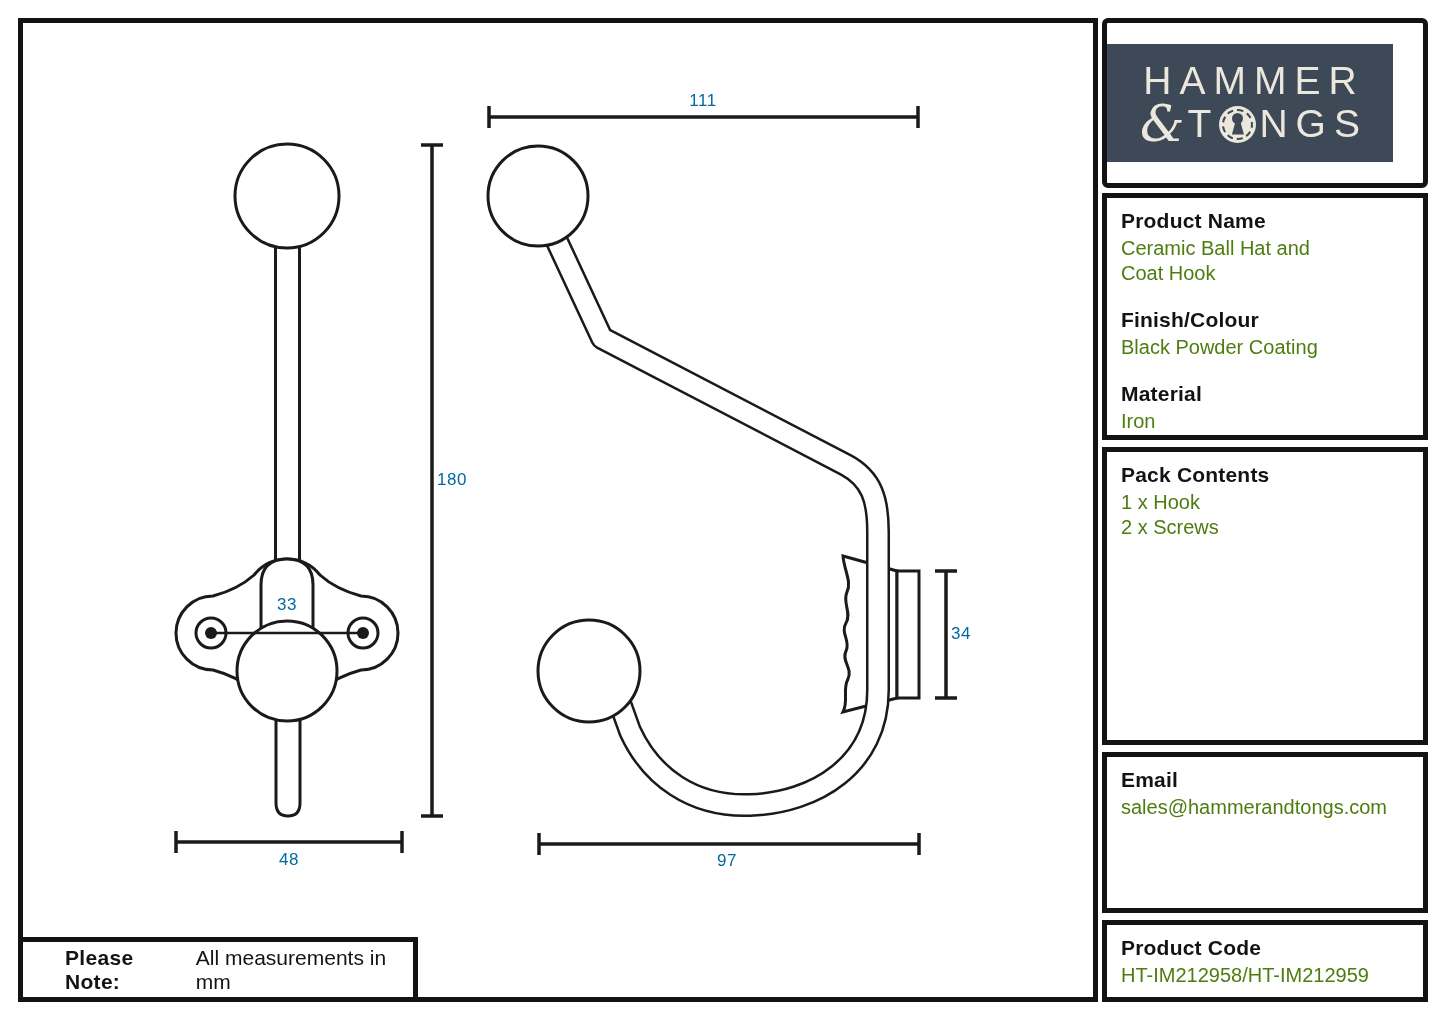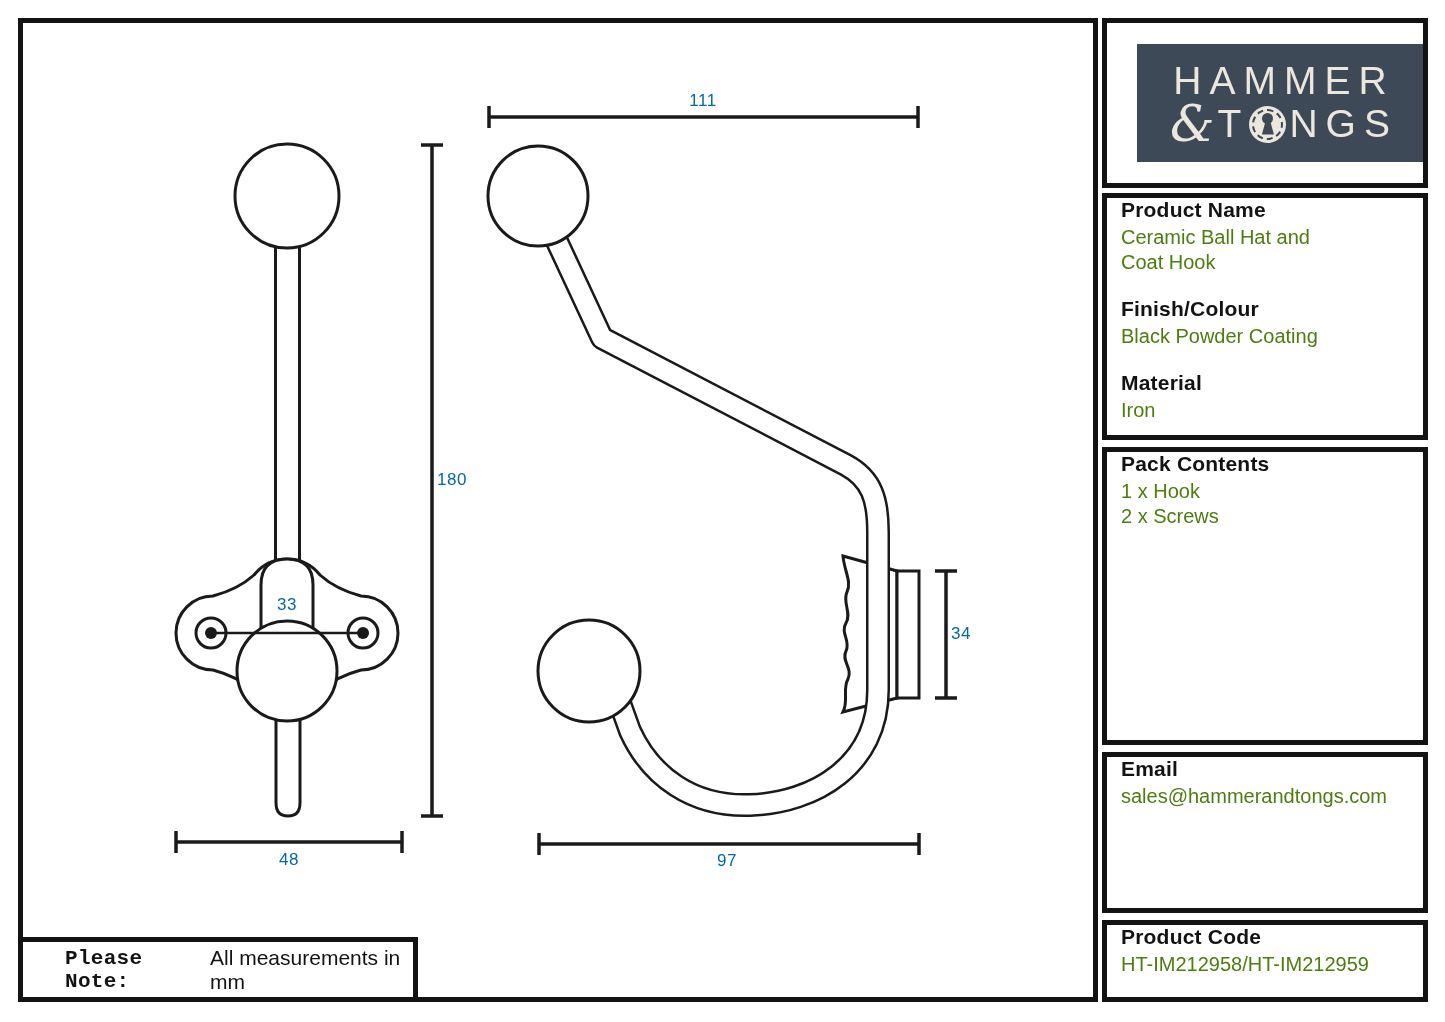--- a/index.html
+++ b/index.html
@@ -4,41 +4,41 @@
 <style>
   * { margin:0; padding:0; box-sizing:border-box; }
   html,body { width:1445px; height:1022px; background:#fff; }
   body { position:relative; font-family:"Liberation Sans", sans-serif; color:#131313; overflow:hidden; }
 
   .box { position:absolute; background:#fff; border:5px solid #131313; }
 
   #main-box  { left:18px;  top:18px;  width:1080px; height:984px; }
   #note-box  { left:18px;  top:937px; width:400px;  height:65px;
                display:flex; align-items:center; padding-left:42px; font-size:21px; }
-  #note-box b { margin-right:9px; letter-spacing:.3px;font-family:Liberation Mono, monospace; }
+  #note-box b { margin-right:9px; letter-spacing:.3px; }
 
   #logo-box  { left:1102px; top:18px;  width:326px; height:170px;
-               display:flex; align-items:center; justify-content:flex-end; }
+               display:flex; align-items:center; justify-content:flex-start;border-radius:6px; }
   .logo-plate { width:286px; height:118px; background:#3d4956; color:#ece7dc;
                 display:flex; flex-direction:column; align-items:center; justify-content:center; }
   .logo-line1 { font-size:39px; letter-spacing:8px; margin-right:-8px; line-height:42px; }
   .logo-line2 { display:flex; align-items:center; line-height:44px; }
   .logo-amp   { font-family:"DejaVu Serif", serif; font-style:italic; font-size:50px;
                 line-height:40px; margin-right:3px; }
   .logo-l2    { font-size:39px; letter-spacing:8px; }
   .logo-l2.last { margin-right:-8px; }
   .keyhole { position:relative; width:37px; height:37px; background:#ece7dc; border-radius:50%;
              display:inline-block; margin:0 3px 0 0; }
   .keyhole-ring { position:absolute; inset:3px; border:2px dashed #3d4956; border-radius:50%; }
   .keyhole-hole { position:absolute; left:50%; top:7px; width:11px; height:11px; margin-left:-5.5px;
                   background:#3d4956; border-radius:50%; }
   .keyhole-stem { position:absolute; left:50%; top:15px; width:12px; height:14px; margin-left:-6px;
                   background:#3d4956; clip-path:polygon(32% 0, 68% 0, 100% 100%, 0% 100%); }
 
-  .panel { left:1102px; width:326px; padding:0 14px; }
+  .panel { left:1102px; width:326px; padding:11px 14px; }
   #info-box { top:193px; height:247px; }
   #pack-box { top:447px; height:298px; }
   #web-box  { top:752px; height:161px; }
   #code-box { top:920px; height:82px; }
   .spec-group + .spec-group { margin-top:22px; }
   .panel h3 { font-size:21px; font-weight:bold; margin-bottom:3px; letter-spacing:.2px; }
   .panel p  { font-size:20px; line-height:25px; color:#4d7c0f; }
 
   #drawing-svg { position:absolute; left:0; top:0; width:1445px; height:1022px; }
 

